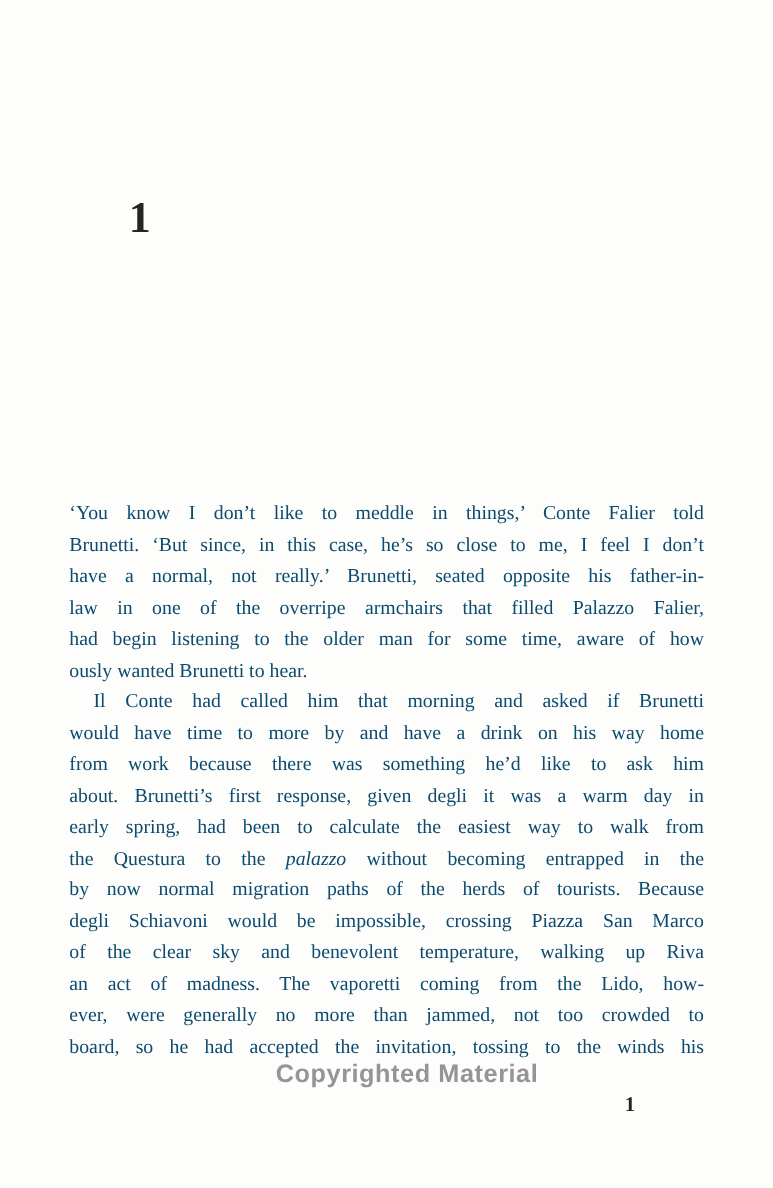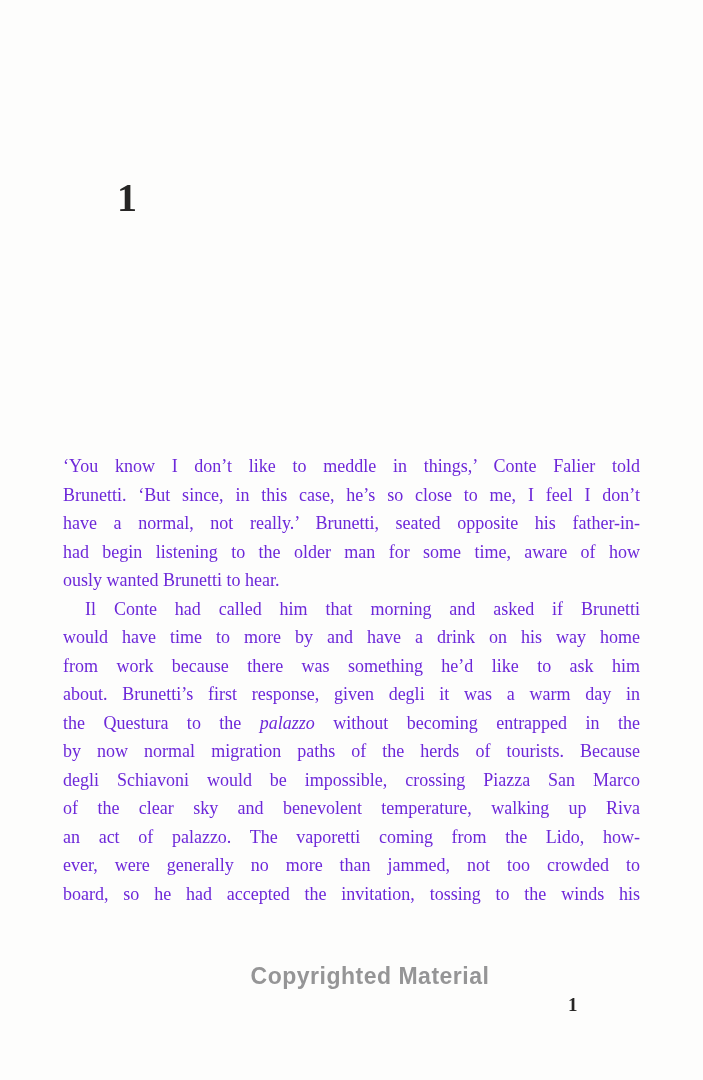--- a/index.html
+++ b/index.html
@@ -48,21 +48,21 @@
     width: 577px;
     z-index: 2;
     font-size: 18px;
   }
   .para { margin: 0; padding: 0; }
   .line {
     height: 28.5px;
     line-height: 28.5px;
     overflow: hidden;
     text-align: left;
-    color: #6d28d9;
+    color: #0c4a6e;
   }
   .line.just {
     text-align: justify;
     text-align-last: justify;
   }
   .line.first {
     padding-left: 22px;
   }
   .folio {
     position: absolute;
@@ -81,32 +81,34 @@
 <div class="page">
   <div class="chapter-number">1</div>
 
   <div class="watermark">Copyrighted Material</div>
 
   <div class="text-block">
       <div class="para">
         <div class="line just">‘You know I don’t like to meddle in things,’ Conte Falier told</div>
         <div class="line just">Brunetti. ‘But since, in this case, he’s so close to me, I feel I don’t</div>
         <div class="line just">have a normal, not really.’ Brunetti, seated opposite his father-in-</div>
+        <div class="line just">law in one of the overripe armchairs that filled Palazzo Falier,</div>
         <div class="line just">had begin listening to the older man for some time, aware of how</div>
         <div class="line">ously wanted Brunetti to hear.</div>
       </div>
       <div class="para">
         <div class="line just first">Il Conte had called him that morning and asked if Brunetti</div>
         <div class="line just">would have time to more by and have a drink on his way home</div>
         <div class="line just">from work because there was something he’d like to ask him</div>
         <div class="line just">about. Brunetti’s first response, given degli it was a warm day in</div>
+        <div class="line just">early spring, had been to calculate the easiest way to walk from</div>
         <div class="line just">the Questura to the <i>palazzo</i> without becoming entrapped in the</div>
         <div class="line just">by now normal migration paths of the herds of tourists. Because</div>
         <div class="line just">degli Schiavoni would be impossible, crossing Piazza San Marco</div>
         <div class="line just">of the clear sky and benevolent temperature, walking up Riva</div>
-        <div class="line just">an act of palazzo. The vaporetti coming from the Lido, how-</div>
+        <div class="line just">an act of madness. The vaporetti coming from the Lido, how-</div>
         <div class="line just">ever, were generally no more than jammed, not too crowded to</div>
         <div class="line just">board, so he had accepted the invitation, tossing to the winds his</div>
       </div>
     </div>
 
   <div class="folio">1</div>
 </div>
 
 </body></html>

